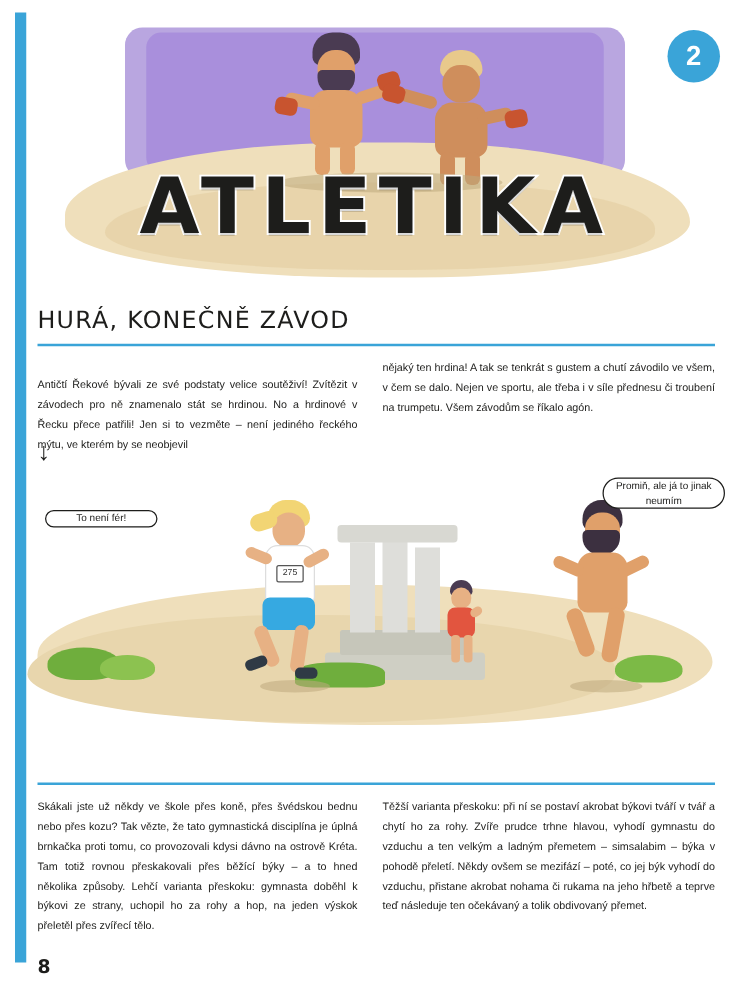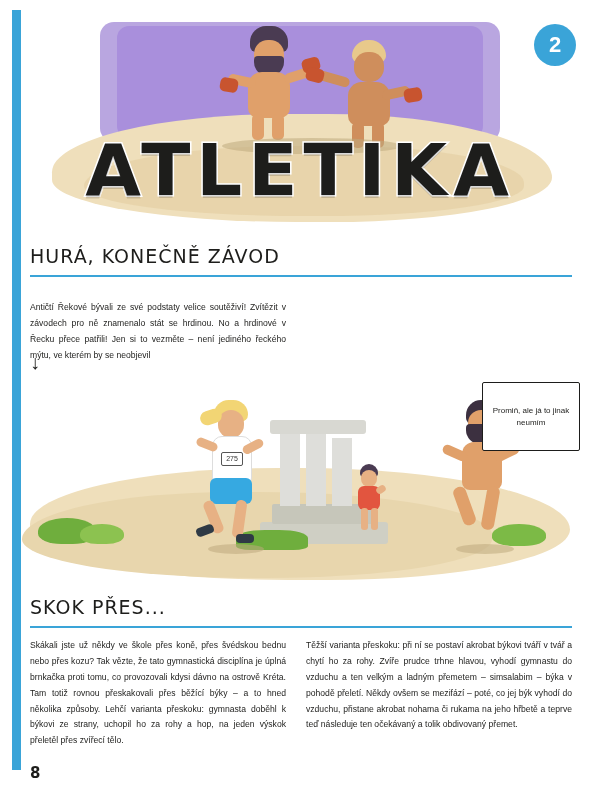--- a/index.html
+++ b/index.html
@@ -121,21 +121,21 @@
 
   
   .title {
     position: absolute;
     left: 0;
     right: 0;
     top: 128px;
     text-align: center;
     font-family: "DejaVu Sans", sans-serif;
     font-weight: bold;
-    font-size: 72px;
+    font-size: 62px;
     letter-spacing: 6px;
     color: #1d1d1b;
     -webkit-text-stroke: 3px #ffffff;
     paint-order: stroke fill;
     text-shadow: 0 3px 0 rgba(0,0,0,0.15);
   }
 
   
   .section-h {
     position: absolute;
@@ -159,24 +159,24 @@
     line-height: 1.85;
     color: #1d1d1b;
     text-align: justify;
   }
 
   
   .bubble {
     position: absolute;
     background: #ffffff;
     border: 1.6px solid #1d1d1b;
-    border-radius: 2px;
+    border-radius: 14px;
     font-size: 8px;
     line-height: 1.45;
-    padding: 22px 9px;
+    padding: 0 9px;
     text-align: center;
     color: #1d1d1b;
   }
 
   
   .arrow-down {
     position: absolute;
     font-size: 20px;
     line-height: 1;
     color: #1d1d1b;
@@ -261,20 +261,21 @@
   </div>
 
   <div class="chapter-num">2</div>
 
   <div class="title">ATLETIKA</div>
 
   <div class="section-h" style="left:30px;top:245px;">HURÁ, KONEČNĚ ZÁVOD</div>
   <div class="rule" style="left:30px;top:275px;width:542px;"></div>
 
   <div class="col" style="left:30px;top:300px;width:256px;">Antičtí Řekové bývali ze své podstaty velice soutěživí! Zvítězit v závodech pro ně znamenalo stát se hrdinou. No a hrdinové v Řecku přece patřili! Jen si to vezměte – není jediného řeckého mýtu, ve kterém by se neobjevil</div>
+  <div class="col" style="left:306px;top:287px;width:266px;">nějaký ten hrdina! A tak se tenkrát s gustem a chutí závodilo ve všem, v čem se dalo. Nejen ve sportu, ale třeba i v síle přednesu či troubení na trumpetu. Všem závodům se říkalo agón.</div>
 
   <div class="arrow-down" style="left:30px;top:352px;">↓</div>
 
   <div class="mid-scene">
     <div class="ground"></div>
     <div class="ground2"></div>
 
     <div class="monument-base" style="left:238px;top:150px;width:128px;height:22px;border-radius:3px;"></div>
     <div class="monument-base" style="left:250px;top:132px;width:104px;height:20px;background:#c6c6ba;border-radius:2px;"></div>
     <div class="monument-col" style="left:258px;top:62px;width:20px;height:72px;"></div>
@@ -319,22 +320,22 @@
       <div class="fig" style="left:0px;top:48px;width:26px;height:10px;background:#e0a06a;border-radius:5px;transform:rotate(24deg);"></div>
       <div class="fig" style="left:52px;top:48px;width:26px;height:10px;background:#e0a06a;border-radius:5px;transform:rotate(-26deg);"></div>
       <div class="fig" style="left:42px;top:86px;width:13px;height:44px;background:#e0a06a;border-radius:6px;transform:rotate(10deg);"></div>
       <div class="fig" style="left:16px;top:86px;width:13px;height:40px;background:#e0a06a;border-radius:6px;transform:rotate(-20deg);"></div>
     </div>
 
     <div class="hero-shadow" style="left:186px;top:172px;width:56px;height:10px;"></div>
     <div class="hero-shadow" style="left:434px;top:172px;width:58px;height:10px;"></div>
   </div>
 
+  <div class="bubble" style="left:36px;top:408px;width:70px;">To není fér!</div>
   <div class="bubble" style="left:482px;top:382px;width:78px;">Promiň, ale já to jinak neumím</div>
 
-  <div class="section-h" style="left:30px;top:596px;">SKOK PŘES...</div>
   <div class="rule" style="left:30px;top:626px;width:542px;"></div>
 
   <div class="col" style="left:30px;top:638px;width:256px;">Skákali jste už někdy ve škole přes koně, přes švédskou bednu nebo přes kozu? Tak vězte, že tato gymnastická disciplína je úplná brnkačka proti tomu, co provozovali kdysi dávno na ostrově Kréta. Tam totiž rovnou přeskakovali přes běžící býky – a to hned několika způsoby. Lehčí varianta přeskoku: gymnasta doběhl k býkovi ze strany, uchopil ho za rohy a hop, na jeden výskok přeletěl přes zvířecí tělo.</div>
   <div class="col" style="left:306px;top:638px;width:266px;">Těžší varianta přeskoku: při ní se postaví akrobat býkovi tváří v tvář a chytí ho za rohy. Zvíře prudce trhne hlavou, vyhodí gymnastu do vzduchu a ten velkým a ladným přemetem – simsalabim – býka v pohodě přeletí. Někdy ovšem se mezifází – poté, co jej býk vyhodí do vzduchu, přistane akrobat nohama či rukama na jeho hřbetě a teprve teď následuje ten očekávaný a tolik obdivovaný přemet.</div>
 
   <div class="page-num">8</div>
 </div>
 
 </body></html>

